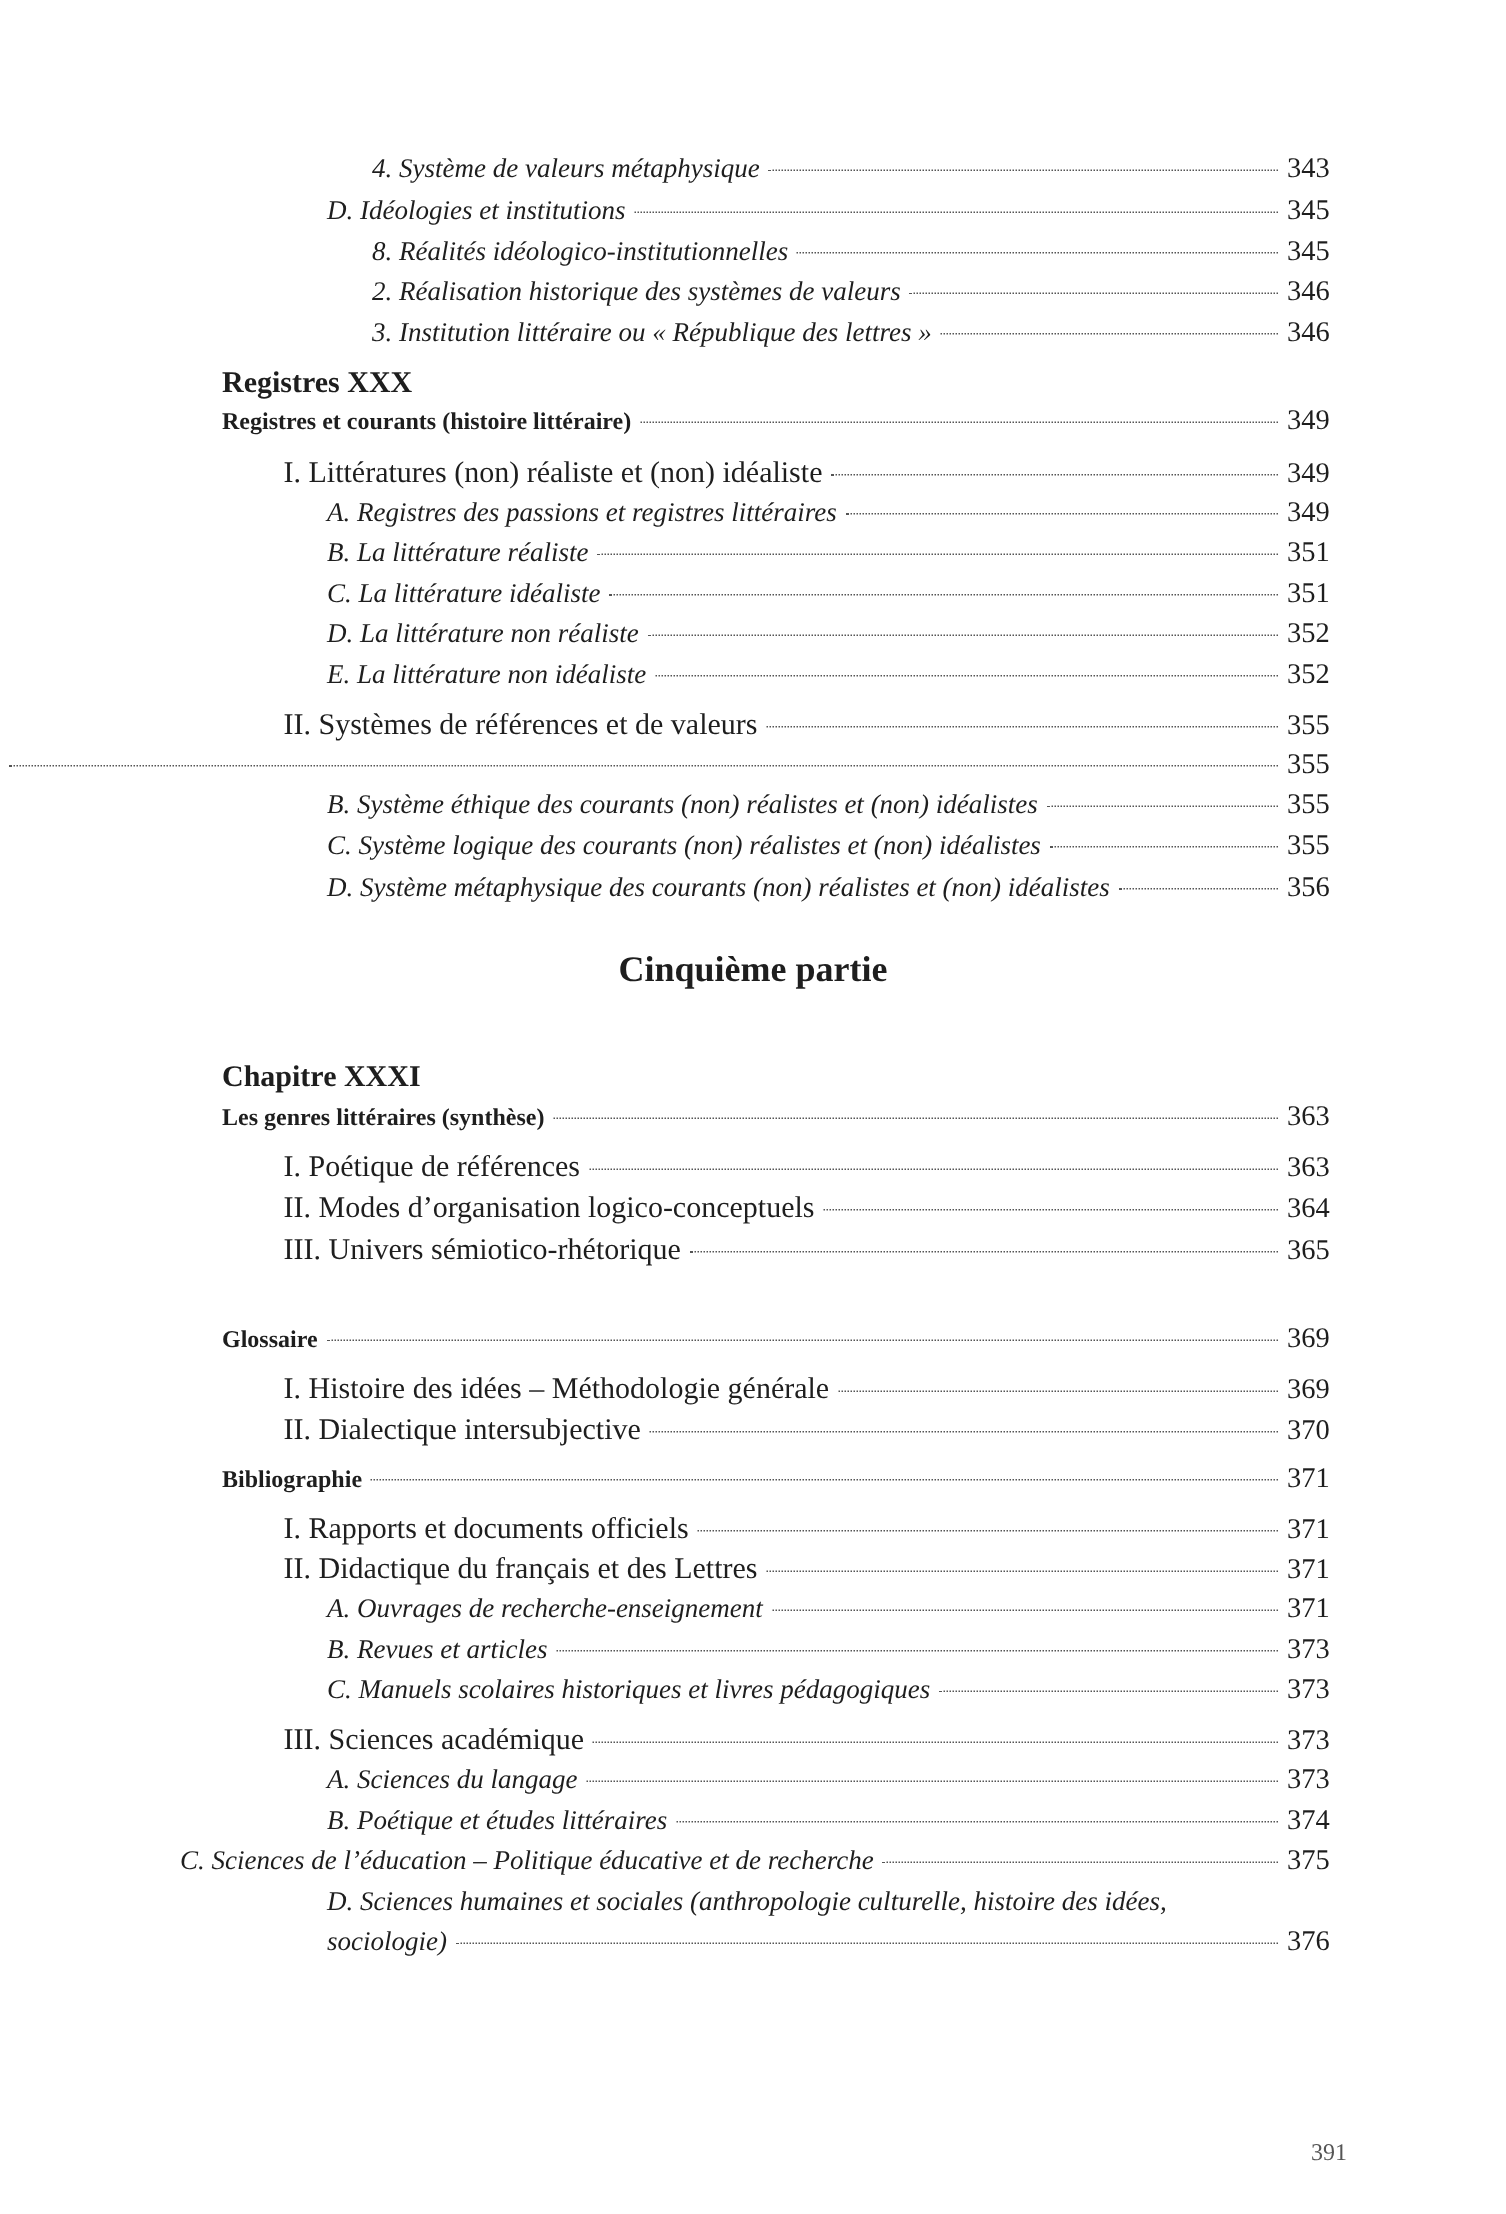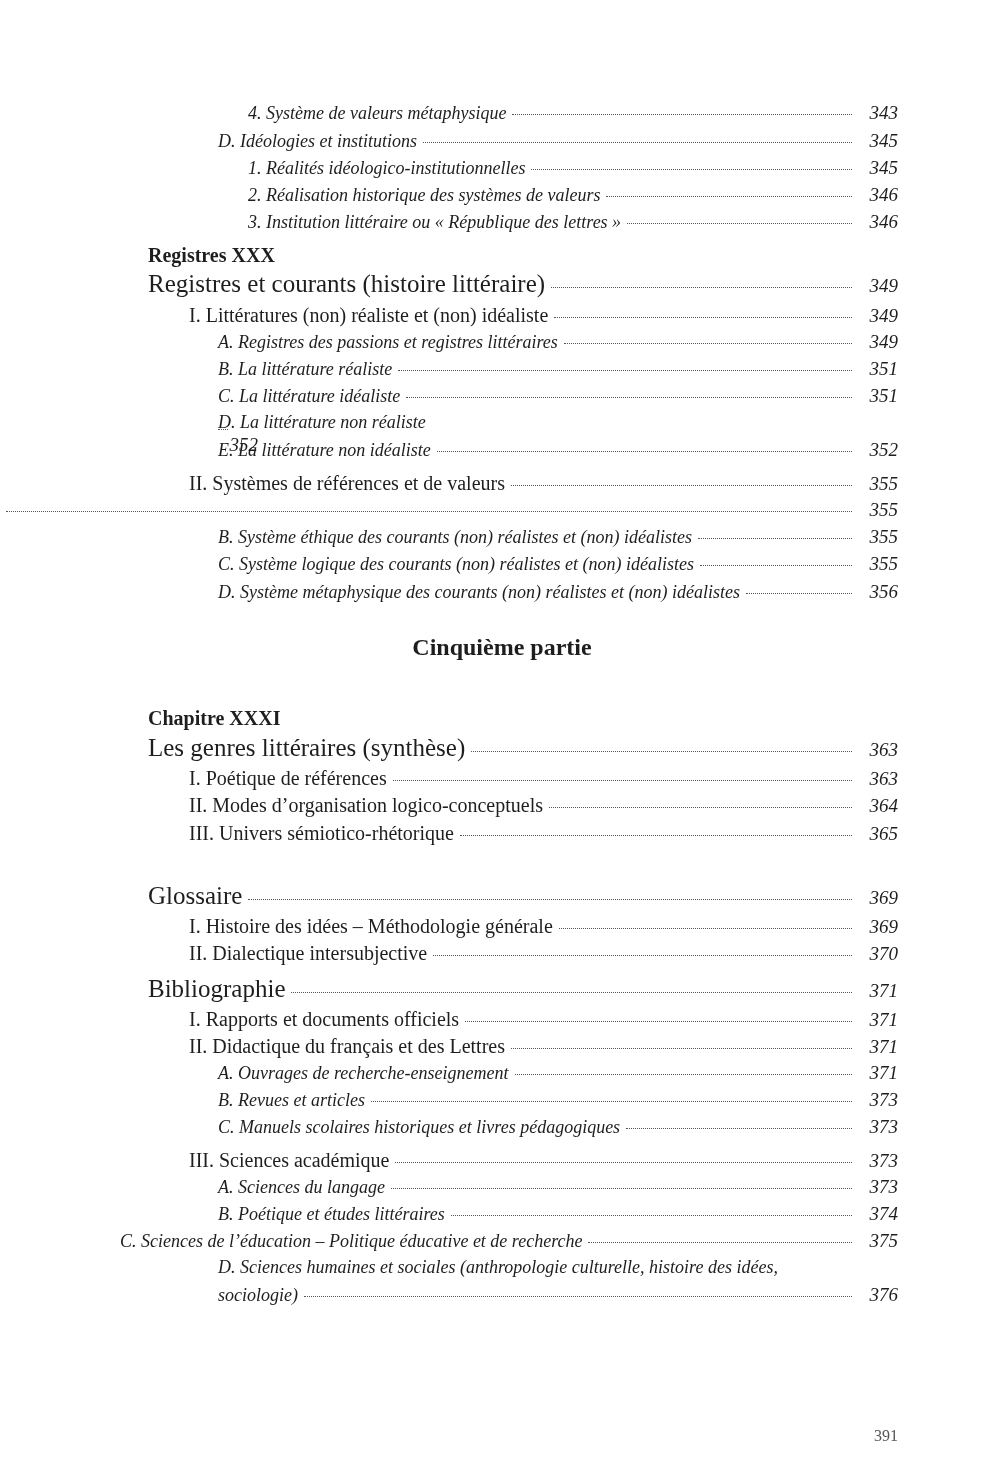--- a/index.html
+++ b/index.html
@@ -2,24 +2,24 @@
 <html><head>
 <meta charset="utf-8">
 <style>
   html, body { margin: 0; padding: 0; background: #ffffff; }
   body { width: 1004px; height: 1476px; position: relative; overflow: hidden;
          font-family: "DejaVu Serif", "Liberation Serif", serif; color: #1e1e1e; }
   .page { position: absolute; left: 0; top: 0; width: 1004px; height: 1476px; }
   .row { position: absolute; left: 0; width: 1004px; display: flex; align-items: baseline; }
   .row .title { white-space: nowrap; }
   .row .leader { flex: 1; border-bottom: 1.5px dotted #555; margin: 0 6px 0 6px; transform: translateY(-4px); min-width: 10px; }
-  .row .page-num { width: 40px; text-align: right; white-space: nowrap; font-style: italic; }
+  .row .page-num { width: 40px; white-space: nowrap; }
   .lvl-sub { font-size: 16.5px; font-style: italic; font-family: "Liberation Serif", serif; font-size: 18px; }
   .lvl-roman { font-family: "Liberation Serif", serif; font-size: 20px; }
-  .lvl-chap { font-family: "Liberation Serif", serif; font-size: 25px; font-weight: normal; }
+  .lvl-chap { font-family: "Liberation Serif", serif; font-size: 16px; font-weight: bold; }
   .pn { font-family: "Liberation Serif", serif; font-size: 19px; font-style: normal; font-weight: normal; }
   .part-head { position: absolute; left: 0; width: 1004px; text-align: center; font-family: "Liberation Serif", serif; font-weight: bold; font-size: 24px; }
   .chap-label { position: absolute; font-family: "Liberation Serif", serif; font-weight: bold; font-size: 20px; }
   .footer-num { position: absolute; right: 106px; top: 1427px; font-family: "Liberation Serif", serif; font-size: 16px; color: #555; }
 </style>
 </head>
 <body>
 
 <div class="page">
 
@@ -28,21 +28,21 @@
         <span class="title lvl-sub" style="margin-left: 248px;">4. Système de valeurs métaphysique</span>
         <span class="leader"></span>
         <span class="page-num pn" style="margin-right: 106px;">343</span>
       </div>
       <div class="row" style="top: 130px;">
         <span class="title lvl-sub" style="margin-left: 218px;">D. Idéologies et institutions</span>
         <span class="leader"></span>
         <span class="page-num pn" style="margin-right: 106px;">345</span>
       </div>
       <div class="row" style="top: 157px;">
-        <span class="title lvl-sub" style="margin-left: 248px;">1. Réalités idéologico-institutionnelles</span>
+        <span class="title lvl-sub" style="margin-left: 248px;">8. Réalités idéologico-institutionnelles</span>
         <span class="leader"></span>
         <span class="page-num pn" style="margin-right: 106px;">345</span>
       </div>
       <div class="row" style="top: 184px;">
         <span class="title lvl-sub" style="margin-left: 248px;">2. Réalisation historique des systèmes de valeurs</span>
         <span class="leader"></span>
         <span class="page-num pn" style="margin-right: 106px;">346</span>
       </div>
       <div class="row" style="top: 211px;">
         <span class="title lvl-sub" style="margin-left: 248px;">3. Institution littéraire ou « République des lettres »</span>
@@ -72,21 +72,21 @@
       <div class="row" style="top: 358px;">
         <span class="title lvl-sub" style="margin-left: 218px;">B. La littérature réaliste</span>
         <span class="leader"></span>
         <span class="page-num pn" style="margin-right: 106px;">351</span>
       </div>
       <div class="row" style="top: 385px;">
         <span class="title lvl-sub" style="margin-left: 218px;">C. La littérature idéaliste</span>
         <span class="leader"></span>
         <span class="page-num pn" style="margin-right: 106px;">351</span>
       </div>
-      <div class="row" style="top: 412px; flex-direction: column;">
+      <div class="row" style="top: 412px;">
         <span class="title lvl-sub" style="margin-left: 218px;">D. La littérature non réaliste</span>
         <span class="leader"></span>
         <span class="page-num pn" style="margin-right: 106px;">352</span>
       </div>
       <div class="row" style="top: 439px;">
         <span class="title lvl-sub" style="margin-left: 218px;">E. La littérature non idéaliste</span>
         <span class="leader"></span>
         <span class="page-num pn" style="margin-right: 106px;">352</span>
       </div>
       <div class="row" style="top: 472px;">

